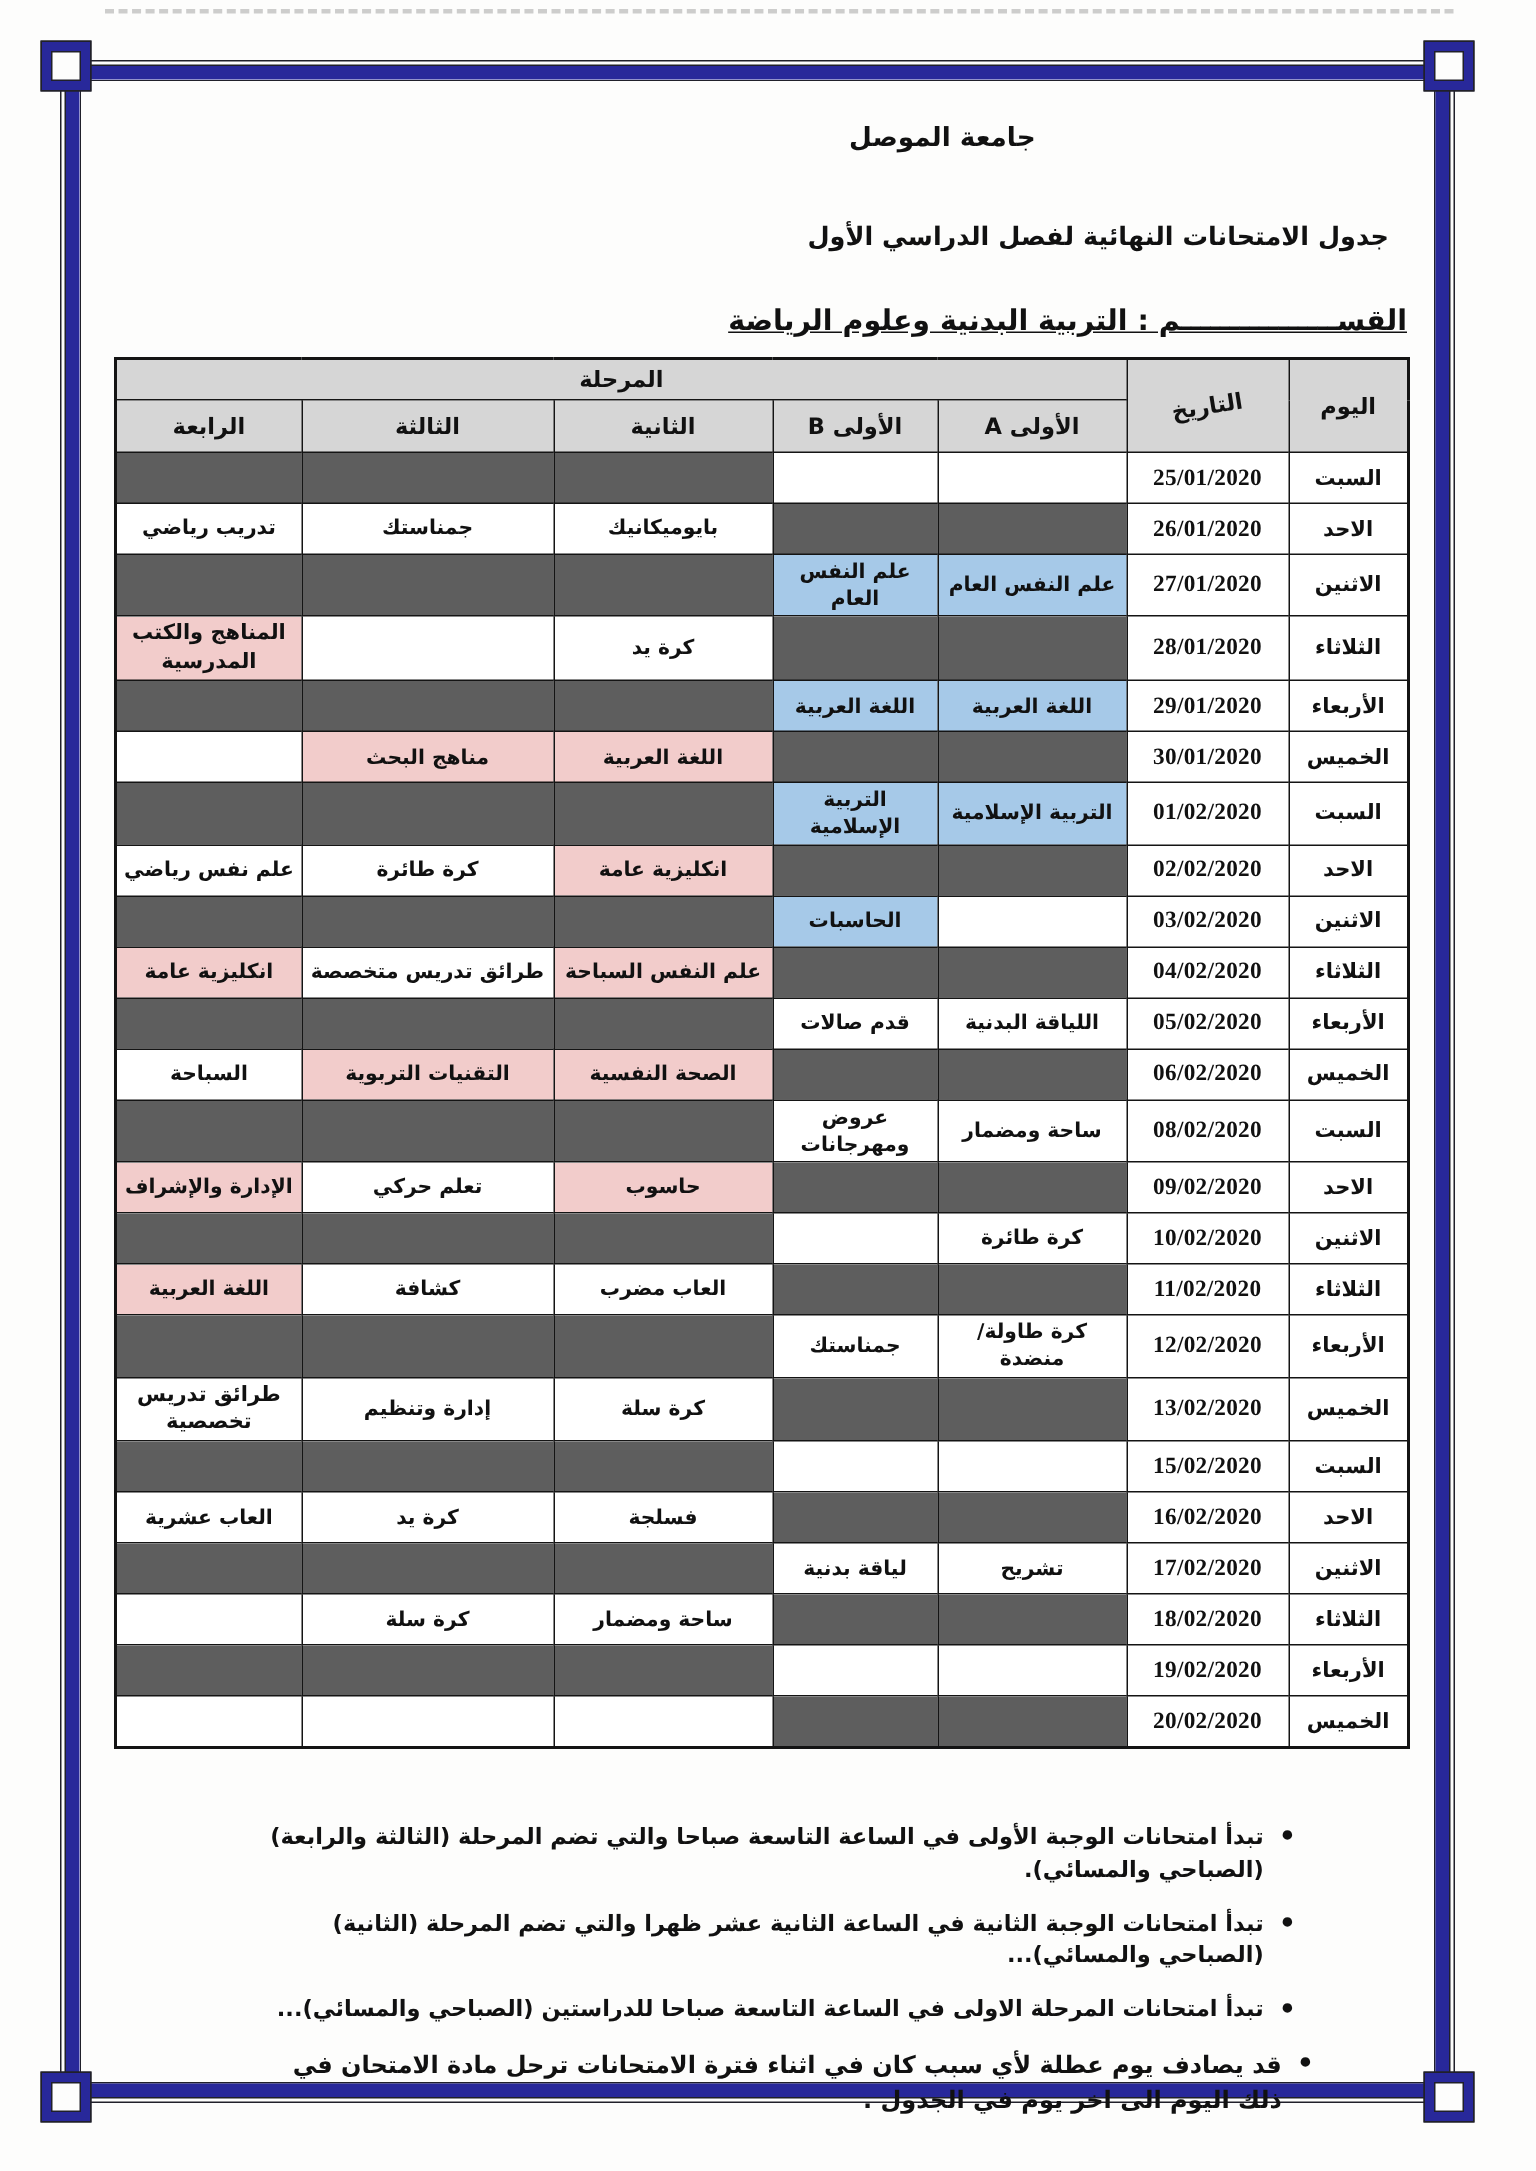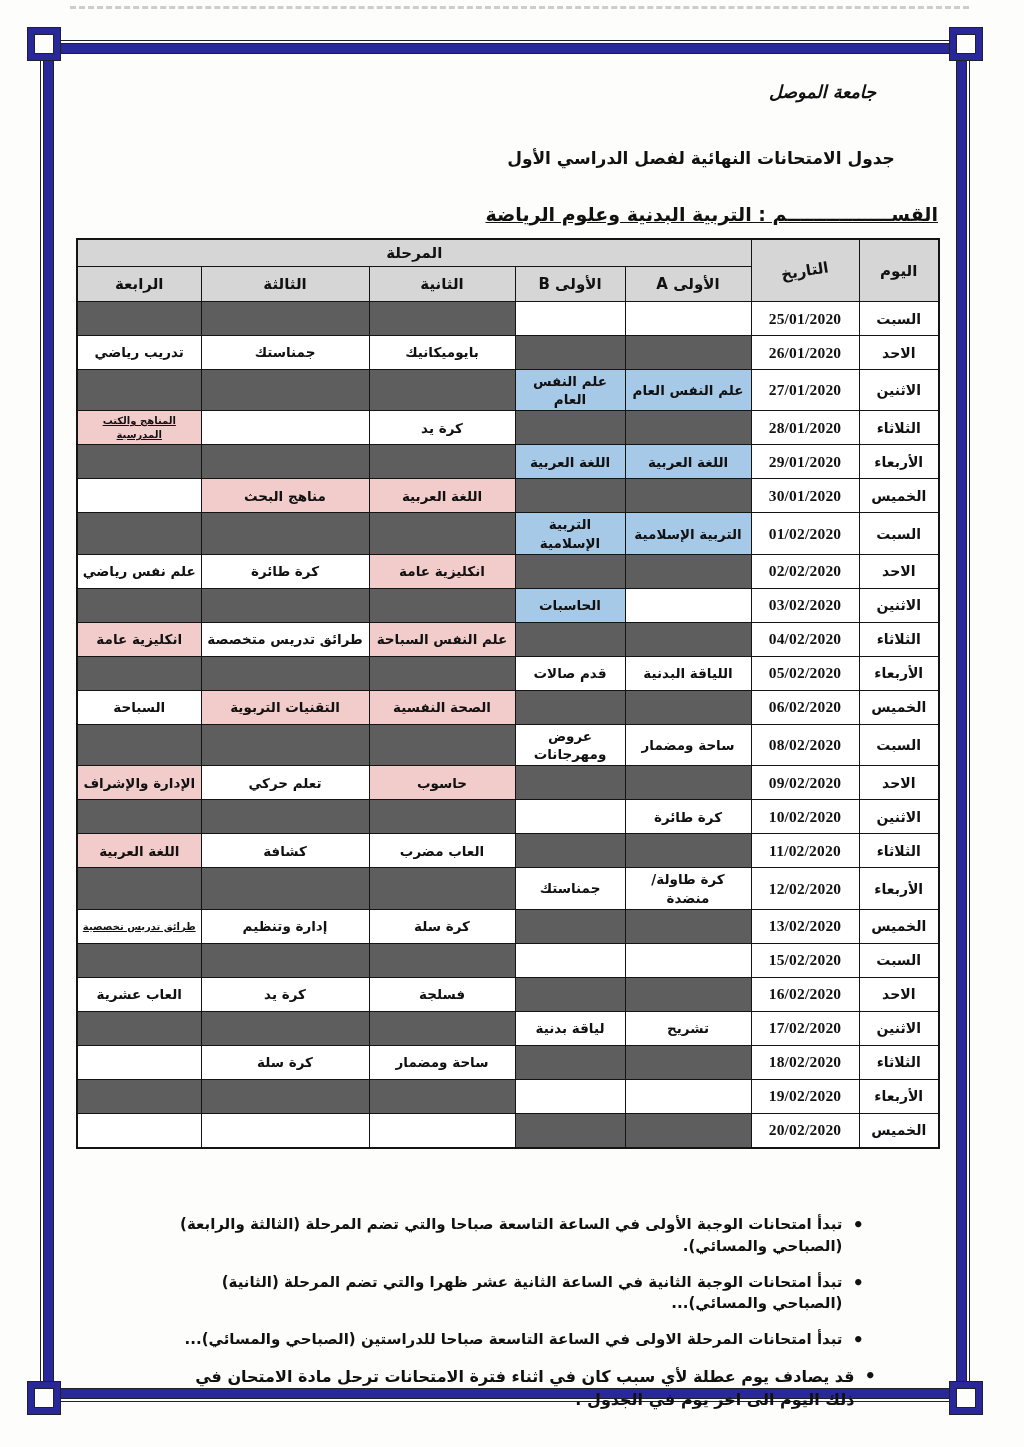--- a/index.html
+++ b/index.html
@@ -21,42 +21,42 @@
     position:absolute;width:20px;height:20px;background:#fdfdfc;
     border:6px solid var(--navy,#28289A);
     outline:1px solid #20202a;
     box-shadow:0 0 0 1px #20202a, inset 0 0 0 1px #20202a;
   }
   .corner.tl{top:-25px;left:-25px;}
   .corner.tr{top:-25px;right:-25px;}
   .corner.bl{bottom:-25px;left:-25px;}
   .corner.br{bottom:-25px;right:-25px;}
   
-  .org-block{position:absolute;top:76px;right:148px;width:310px;text-align:right;font-weight:bold;font-size:17.5px;line-height:33px;font-style:italic;}
-  .title-block{position:absolute;top:143px;right:98px;width:450px;text-align:center;font-weight:bold;font-size:17px;line-height:30px;}
+  .org-block{position:absolute;top:76px;right:148px;width:310px;text-align:left;font-weight:bold;font-size:17.5px;line-height:33px;}
+  .title-block{position:absolute;top:143px;right:98px;width:450px;text-align:right;font-weight:bold;font-size:17px;line-height:30px;}
   .dept-line{position:absolute;top:203px;right:86px;width:860px;text-align:right;font-weight:bold;font-size:19px;text-decoration:underline;}
   
   table.schedule{
     position:absolute;top:238px;right:84px;width:862px;
     border-collapse:collapse;table-layout:fixed;
     border:2px solid #141414;
   }
   table.schedule th,table.schedule td{
     border:1px solid #141414;
     padding:2px 4px;overflow:hidden;
     font-weight:bold;text-align:center;vertical-align:middle;
   }
   thead th{background:var(--hdrgray,#D6D6D6);font-size:15px;}
   th.stage-group{height:22px;margin-top:33px;}
   th.stage-col{height:30px;}
   th.date-hdr span{display:inline-block;transform:rotate(-9deg);}
   td.day-cell{font-size:14px;height:29px;background:#fff;}
   td.date-cell{font-family:"Liberation Serif","DejaVu Serif",serif;font-size:15.5px;background:#fff;letter-spacing:.2px;}
   td.cell{font-size:13.5px;line-height:1.35;}
-  td.cell.small{font-size:10px;text-decoration:underline;}
+  td.cell.small{font-size:14px;}
   .bg-dark{background:var(--celldark,#5E5E5E);}
   .bg-white{background:#ffffff;}
   .bg-blue{background:var(--cellblue,#A6C9E8);}
   .bg-pink{background:var(--cellpink,#F2CCCB);}
   
   .notes{position:absolute;top:1214px;right:160px;width:700px;list-style:none;margin:0;padding:0;}
   .notes li{
     display:flex;flex-direction:row;align-items:flex-start;gap:10px;
     font-weight:bold;font-size:15px;line-height:1.45;margin-bottom:14px;
     text-align:right;

